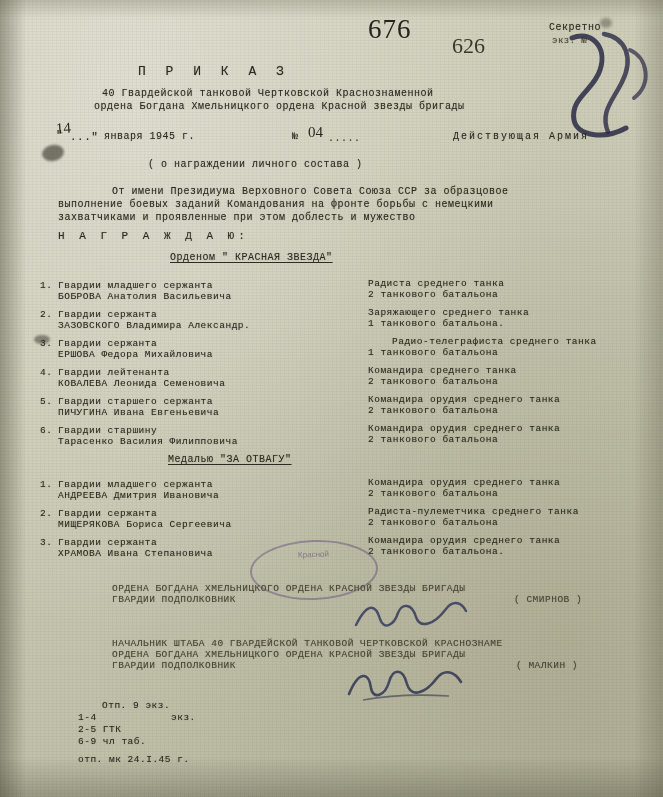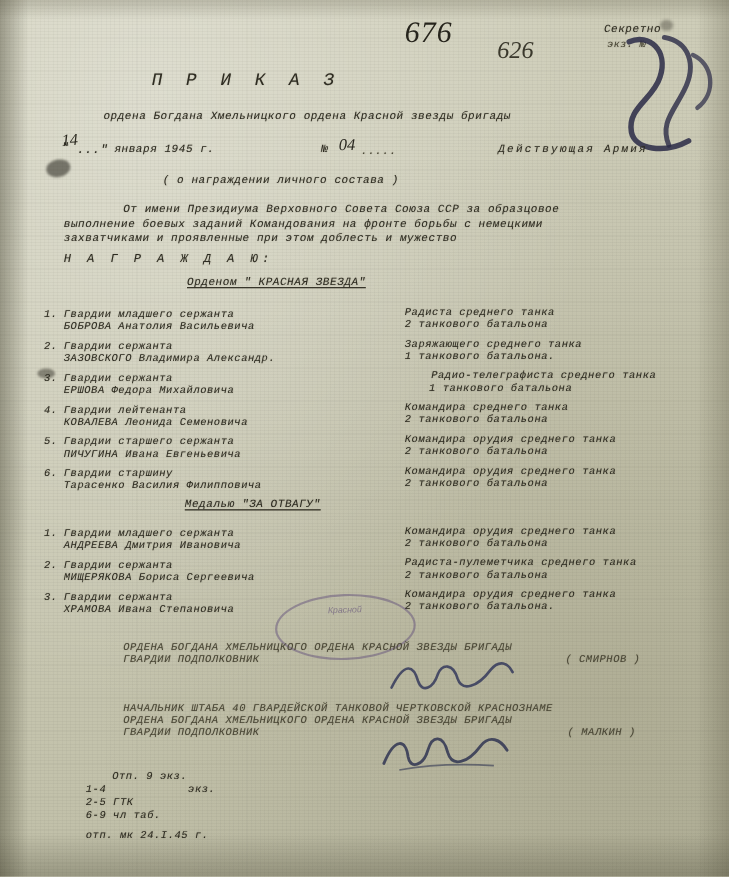--- a/index.html
+++ b/index.html
@@ -9,21 +9,20 @@
     font-family:"Liberation Mono", monospace;
     overflow:hidden;
     position:relative;
   }
   #sheet{
     position:absolute;inset:0;
     background:
       radial-gradient(ellipse at 20% 12%, rgba(255,255,255,0.30), rgba(255,255,255,0) 55%),
       radial-gradient(ellipse at 85% 80%, rgba(120,115,85,0.22), rgba(0,0,0,0) 60%),
       linear-gradient(160deg,#d2d1bd 0%,#cbcab5 40%,#c2c1aa 72%,#b9b8a1 100%);
-    font-style: italic;
   }
   #grain{
     position:absolute;inset:0;
     background-image:
       repeating-linear-gradient(0deg, rgba(0,0,0,0.028) 0 1px, rgba(0,0,0,0) 1px 3px),
       repeating-linear-gradient(90deg, rgba(0,0,0,0.022) 0 1px, rgba(0,0,0,0) 1px 4px);
     mix-blend-mode:multiply;
     pointer-events:none;
   }
   .edge-dark{
@@ -112,22 +111,23 @@
 
   <div class="txt" style="left:549px;top:22px;font-size:10px;">Секретно</div>
   <div class="txt faint" style="left:552px;top:36px;font-size:9px;">экз. №</div>
 
   <svg id="scrawl" viewBox="0 0 110 120">
     <path d="M12,10 C30,2 48,18 40,42 C34,62 10,70 14,92 C17,108 44,112 66,100" stroke="#2a2a46" stroke-width="5" fill="none" stroke-linecap="round" opacity="0.85"></path>
     <path d="M44,6 C66,10 74,30 62,54 C52,74 40,84 48,104" stroke="#2a2a46" stroke-width="4.5" fill="none" stroke-linecap="round" opacity="0.8"></path>
     <path d="M70,22 C88,30 92,56 74,70" stroke="#2a2a46" stroke-width="4" fill="none" stroke-linecap="round" opacity="0.7"></path>
   </svg>
 
-  <div class="txt sp" style="left:138px;top:64px;font-size:16px;letter-spacing:6px;">П Р И К А З</div>
-
+  <div class="txt sp" style="left:138px;top:64px;font-size:13px;letter-spacing:6px;">П Р И К А З</div>
+
+  <div class="txt" style="left:102px;top:88px;font-size:10px;">40 Гвардейской танковой Чертковской Краснознаменной</div>
   <div class="txt" style="left:94px;top:101px;font-size:10px;">ордена Богдана Хмельницкого ордена Красной звезды бригады</div>
 
   <div class="txt" style="left:56px;top:129px;font-size:11px;">"</div>
   <div class="hand" id="day-num">14</div>
   <div class="txt" style="left:70px;top:131px;font-size:11px;">..."</div>
   <div class="txt" style="left:104px;top:131px;font-size:10px;">января 1945 г.</div>
   <div class="txt" style="left:292px;top:131px;font-size:10px;">№</div>
   <div class="hand" style="left:308px;top:124px;font-size:15px;">04</div>
   <div class="txt faint" style="left:328px;top:133px;font-size:10px;">.....</div>
   <div class="txt sp2" style="left:453px;top:131px;font-size:10px;">Действующая Армия</div>
@@ -155,21 +155,21 @@
       <div class="txt" style="left:58px;top:309px;font-size:9.5px;">Гвардии сержанта</div>
       <div class="txt" style="left:58px;top:320px;font-size:9.5px;">ЗАЗОВСКОГО Владимира Александр.</div>
       <div class="txt" style="left:368px;top:307px;font-size:9.5px;">Заряжающего среднего танка</div>
       <div class="txt" style="left:368px;top:318px;font-size:9.5px;">1 танкового батальона.</div>
     </div>
     <div>
       <div class="txt" style="left:40px;top:338px;font-size:9.5px;">3.</div>
       <div class="txt" style="left:58px;top:338px;font-size:9.5px;">Гвардии сержанта</div>
       <div class="txt" style="left:58px;top:349px;font-size:9.5px;">ЕРШОВА Федора Михайловича</div>
       <div class="txt" style="left:368px;top:336px;font-size:9.5px;padding-left:24px;">Радио-телеграфиста среднего танка</div>
-      <div class="txt" style="left:390px;top:347px;font-size:9.5px;">1 танкового батальона</div>
+      <div class="txt" style="left:368px;top:347px;font-size:9.5px;">1 танкового батальона</div>
     </div>
     <div>
       <div class="txt" style="left:40px;top:367px;font-size:9.5px;">4.</div>
       <div class="txt" style="left:58px;top:367px;font-size:9.5px;">Гвардии лейтенанта</div>
       <div class="txt" style="left:58px;top:378px;font-size:9.5px;">КОВАЛЕВА Леонида Семеновича</div>
       <div class="txt" style="left:368px;top:365px;font-size:9.5px;">Командира среднего танка</div>
       <div class="txt" style="left:368px;top:376px;font-size:9.5px;">2 танкового батальона</div>
     </div>
     <div>
       <div class="txt" style="left:40px;top:396px;font-size:9.5px;">5.</div>

